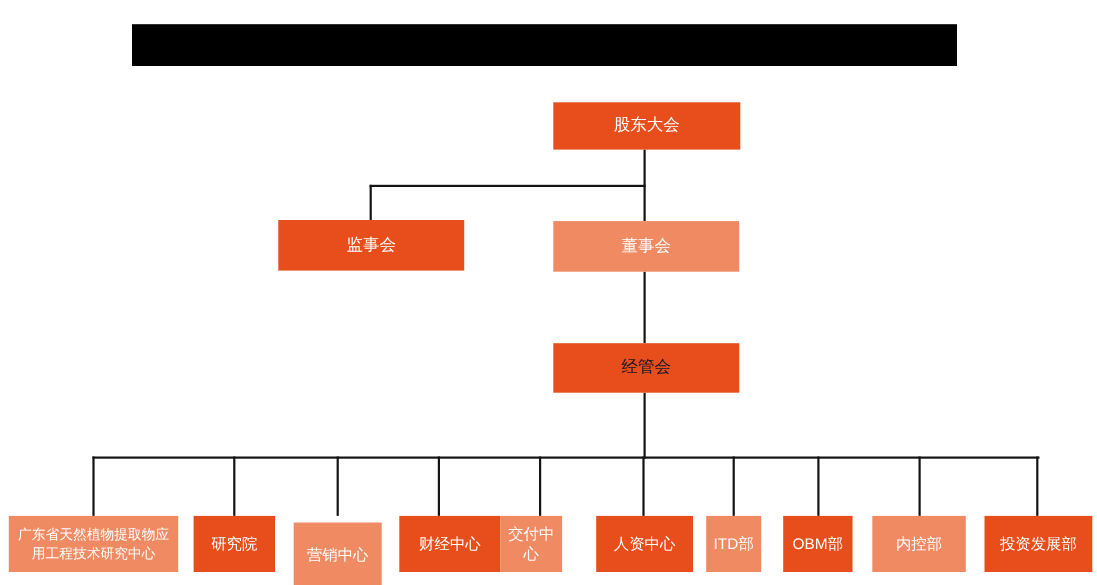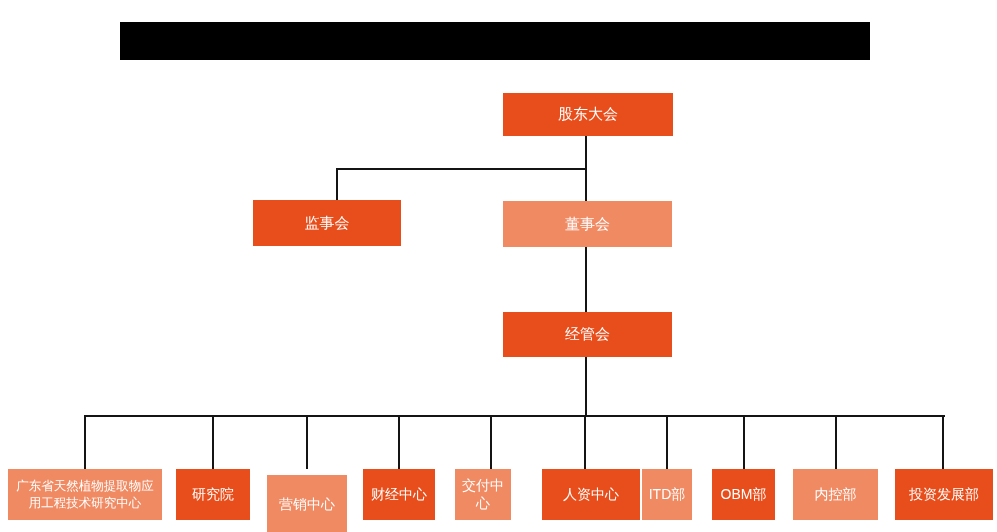--- a/index.html
+++ b/index.html
@@ -31,31 +31,31 @@
     font-size:15px;
     line-height:1.25;
     box-sizing:border-box;
     padding:2px 3px;
   }
   .node.small{ font-size:14px; }
   .node.tiny{ font-size:12.5px; line-height:1.3; }
 
   
   .pos-shareholders{ left:503px; top:93px;  width:170px; height:43px; }
-  .pos-supervisory { left:253px; top:200px; width:148px; height:46px; }
+  .pos-supervisory { left:253px; top:200px; width:169px; height:46px; }
   .pos-board       { left:503px; top:201px; width:169px; height:46px; }
   .pos-management  { left:503px; top:312px; width:169px; height:45px; }
 
   
   .pos-research-center    { left:8px;   top:469px; width:154px; height:51px; }
   .pos-research-institute { left:176px; top:469px; width:74px;  height:51px; }
   .pos-marketing          { left:267px; top:475px; width:80px;  height:59px; }
-  .pos-finance            { left:363px; top:469px; width:72px;  height:51px;text-align:right; }
+  .pos-finance            { left:363px; top:469px; width:92px;  height:51px;text-align:right; }
   .pos-delivery           { left:455px; top:469px; width:56px;  height:51px; }
-  .pos-hr                 { left:542px; top:469px; width:98px;  height:51px; }
+  .pos-hr                 { left:542px; top:469px; width:88px;  height:51px; }
   .pos-itd                { left:642px; top:469px; width:50px;  height:51px; }
   .pos-obm                { left:712px; top:469px; width:63px;  height:51px; }
   .pos-internal-control   { left:793px; top:469px; width:85px;  height:51px; }
   .pos-investment         { left:895px; top:469px; width:98px;  height:51px; }
 
   
   .line{ position:absolute; background:#141414; }
   .lv{ width:2px; }
   .lh{ height:2px; }
   .l-top-board   { left:585px; top:136px; height:65px; }
@@ -97,21 +97,21 @@
   <div class="line lv l-d7" style="background: rgb(20, 20, 20);"></div>
   <div class="line lv l-d8" style="background: rgb(20, 20, 20);"></div>
   <div class="line lv l-d9" style="background: rgb(20, 20, 20);"></div>
   <div class="line lv l-d10" style="background: rgb(20, 20, 20);"></div>
 
   <div class="node pos-shareholders" style="background: rgb(232, 78, 27); color: rgb(255, 255, 255);">股东大会</div>
 
   <div class="node pos-supervisory" style="background: rgb(232, 78, 27); color: rgb(255, 255, 255);">监事会</div>
   <div class="node pos-board" style="background: rgb(240, 138, 98); color: rgb(255, 255, 255);">董事会</div>
 
-  <div class="node pos-management" style="background: rgb(232, 78, 27); color: #ffffff;">经管会</div>
+  <div class="node pos-management" style="background: rgb(232, 78, 27); color: #0f172a;">经管会</div>
 
   <div class="node tiny pos-research-center" style="background: rgb(240, 138, 98); color: rgb(255, 255, 255);">广东省天然植物提取物应用工程技术研究中心</div>
   <div class="node small pos-research-institute" style="background: rgb(232, 78, 27); color: #ffffff;">研究院</div>
   <div class="node small pos-marketing" style="background: rgb(240, 138, 98); color: rgb(255, 255, 255);">营销中心</div>
   <div class="node small pos-finance" style="background: rgb(232, 78, 27); color: rgb(255, 255, 255);">财经中心</div>
   <div class="node small pos-delivery" style="background: rgb(240, 138, 98); color: rgb(255, 255, 255);">交付中心</div>
   <div class="node small pos-hr" style="background: rgb(232, 78, 27); color: rgb(255, 255, 255);">人资中心</div>
   <div class="node small pos-itd" style="background: rgb(240, 138, 98); color: rgb(255, 255, 255);">ITD部</div>
   <div class="node small pos-obm" style="background: rgb(232, 78, 27); color: rgb(255, 255, 255);">OBM部</div>
   <div class="node small pos-internal-control" style="background: rgb(240, 138, 98); color: rgb(255, 255, 255);">内控部</div>

